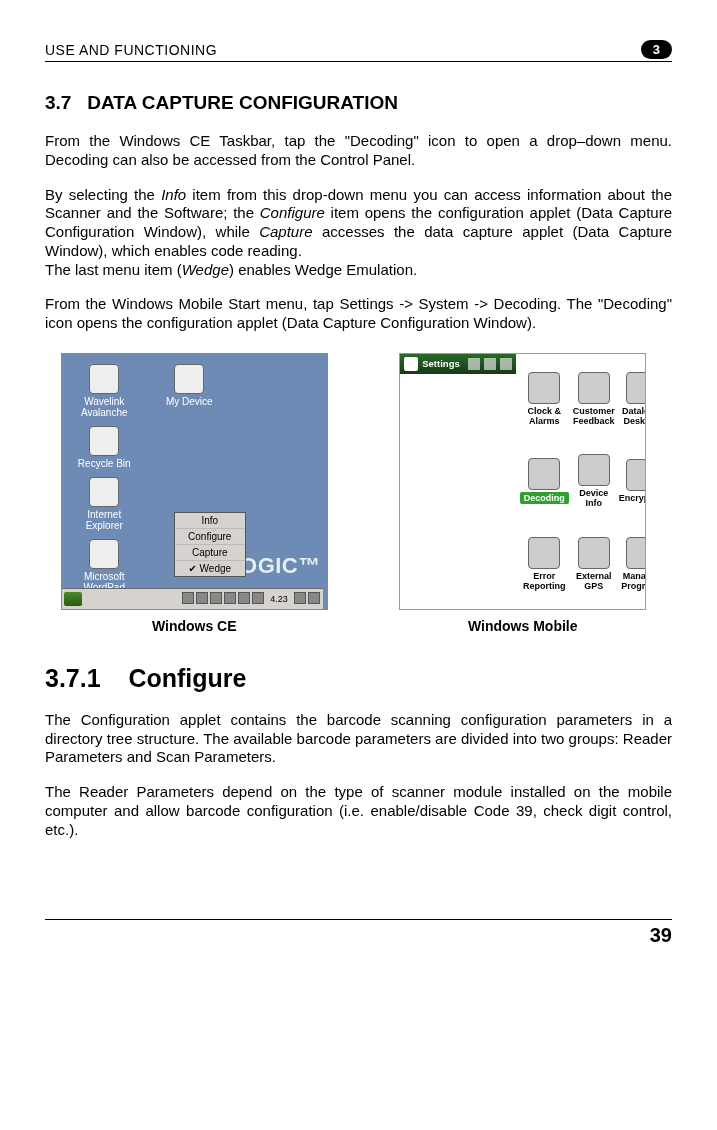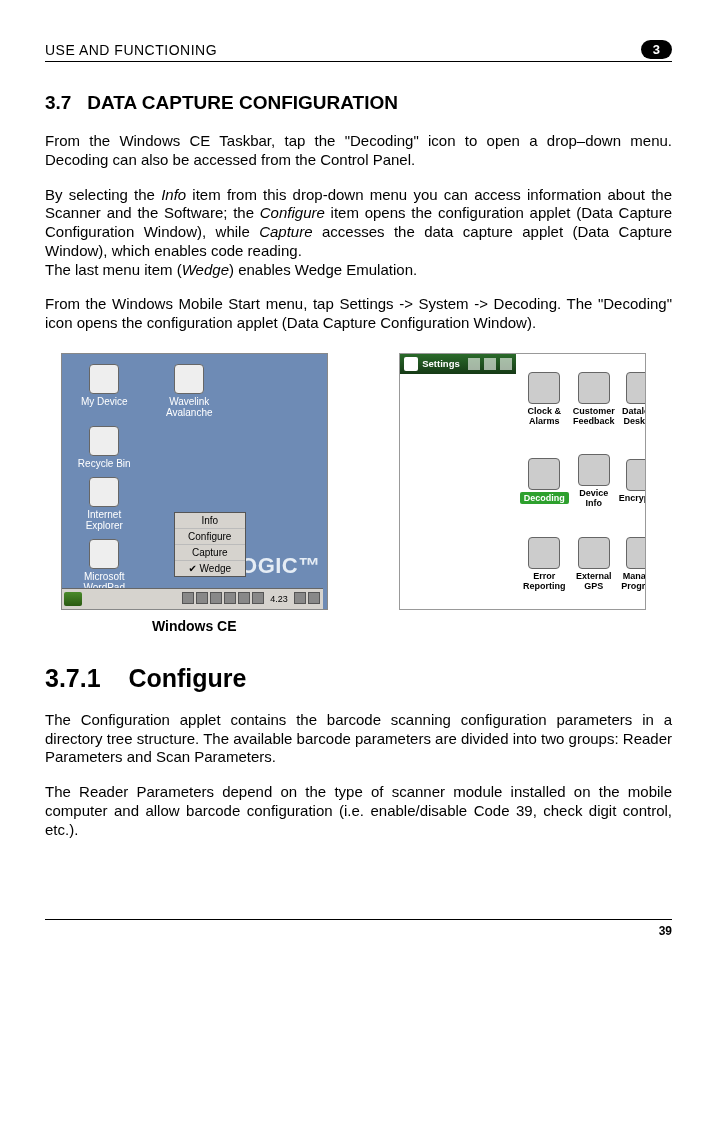--- a/index.html
+++ b/index.html
@@ -215,21 +215,21 @@
     border-top:1px solid #ccc;
     display:flex;
     gap:30px;
     padding:2px 10px;
   }
   .partial-row .pi{width:26px;height:20px;background:#ccc;border:1px solid #888;border-radius:3px;}
   .footer {
     display:flex;
     justify-content:flex-end;
     font-weight:bold;
-    font-size:12px;
+    font-size:20px;
     margin-top:80px;
     border-top:1.5px solid #000;
     padding-top:4px;
   }
 </style>
 </head>
 <body>
 
 <div class="header-row">
   <span class="header-title">USE AND FUNCTIONING</span>
@@ -251,22 +251,22 @@
   <span>The last menu item (</span><i>Wedge</i><span>) enables Wedge Emulation.</span>
 </p>
 
 <p>From the Windows Mobile Start menu, tap Settings -&gt; System -&gt; Decoding. The "Decoding" icon opens the configuration applet (Data Capture Configuration Window).</p>
 
 <div class="figs">
 
   <div class="fig-col">
     <div class="ce-screen">
       <div class="ce-icons">
+        <div class="ce-icon"><div class="ico"></div><span>Wavelink Avalanche</span></div>
         <div class="ce-icon"><div class="ico"></div><span>My Device</span></div>
-        <div class="ce-icon"><div class="ico"></div><span>Wavelink Avalanche</span></div>
         <div class="ce-icon"><div class="ico"></div><span>Recycle Bin</span></div>
         <div></div>
         <div class="ce-icon"><div class="ico"></div><span>Internet Explorer</span></div>
         <div></div>
         <div class="ce-icon"><div class="ico"></div><span>Microsoft WordPad</span></div>
       </div>
       <div class="ce-menu">
         <div>Info</div>
         <div>Configure</div>
         <div>Capture</div>
@@ -344,20 +344,21 @@
       </div>
       <div class="partial-row">
         <div class="pi"></div>
         <div class="pi"></div>
         <div class="pi"></div>
       </div>
       <div class="wm-bottom">
         <div class="kb"></div>
       </div>
     </div>
+    <div class="fig-cap">Windows Mobile</div>
   </div>
 
 </div>
 
 <h2 class="sub">
   <span>3.7.1</span>&nbsp;&nbsp;&nbsp;
   <span>Configure</span>
 </h2>
 
 <p>The Configuration applet contains the barcode scanning configuration parameters in a directory tree structure. The available barcode parameters are divided into two groups: Reader Parameters and Scan Parameters.</p>

